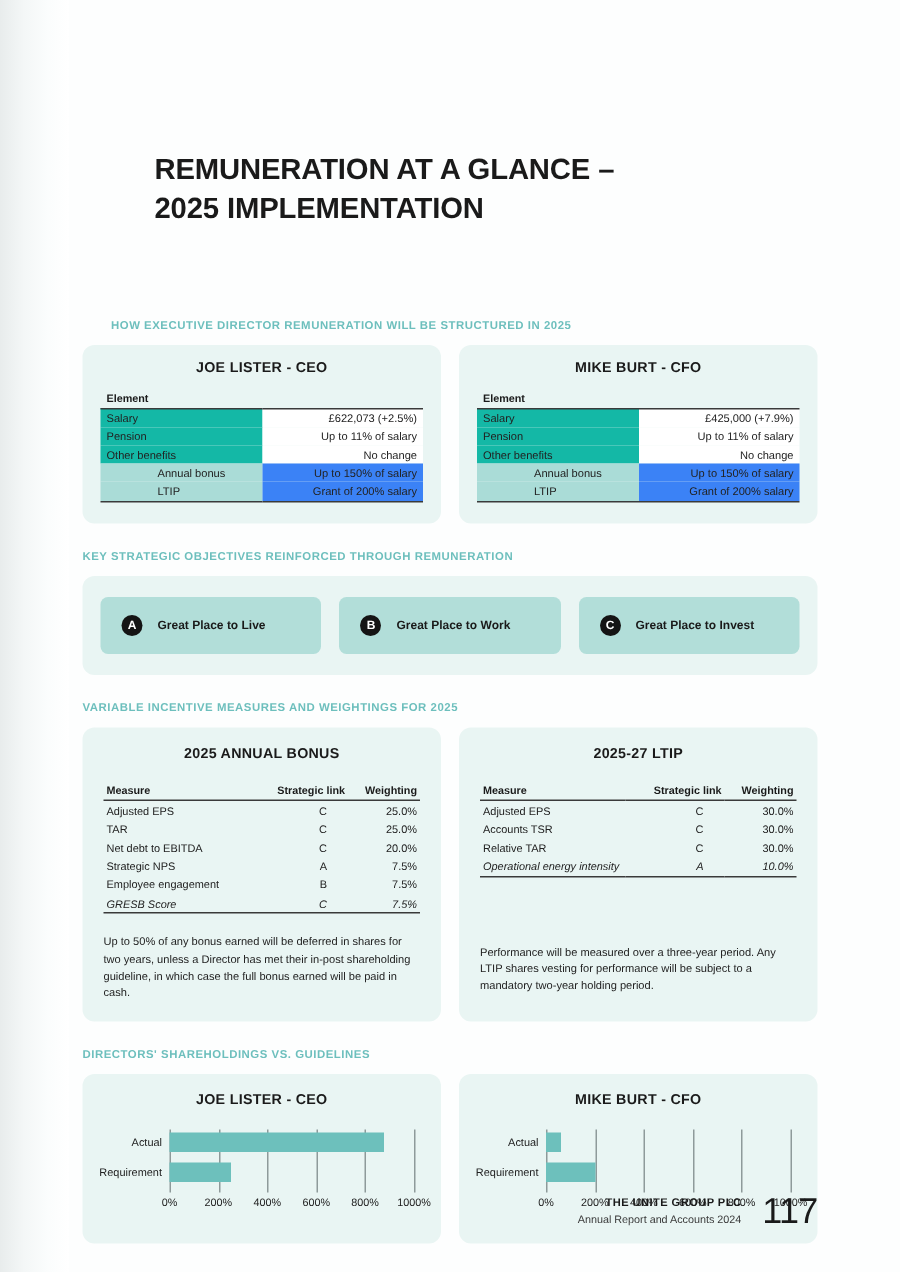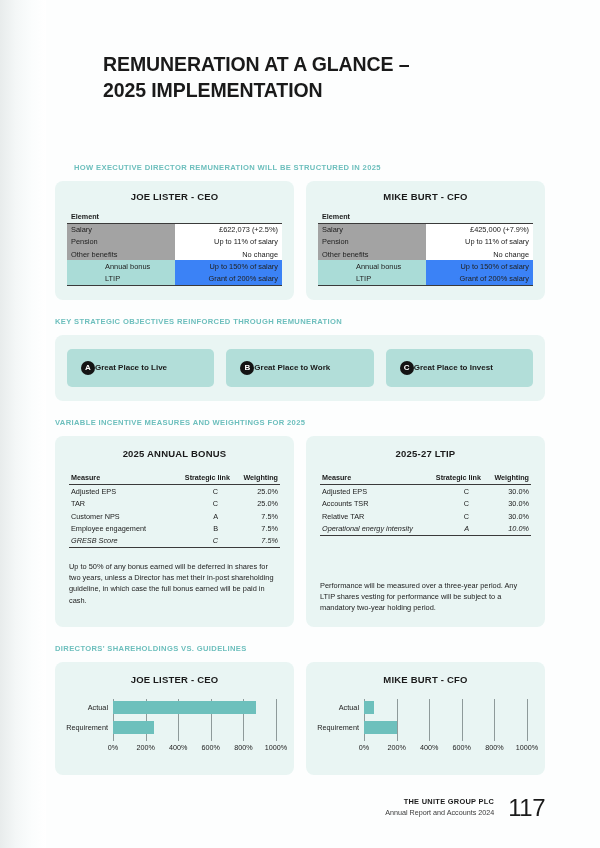--- a/index.html
+++ b/index.html
@@ -30,21 +30,21 @@
   .content {
     position: absolute;
     left: 55px;
     top: 0;
     width: 490px;
   }
 
   
   .page-title {
     margin: 0;
-    padding-top: 51px;
+    padding-top: 100px;
     font-size: 19.5px;
     line-height: 1.35;
     font-weight: bold;
     letter-spacing: -0.1px;
     color: #1a1a1a;
     margin-left: 48px;
   }
   .page-title .line2 { display: block; }
 
   
@@ -96,21 +96,21 @@
     border-bottom: 1.1px solid #3a3a3a;
     color: #1a1a1a;
     background: transparent;
   }
   table.elem-table td {
     padding: 1.6px 4px;
     color: #222;
     vertical-align: middle;
   }
   table.elem-table td.val { text-align: right; }
-  table.elem-table tr.plain td.lab { background: #a3a3a3; }
+  table.elem-table tr.plain td.lab { background: #14b8a6; }
   table.elem-table tr.plain td.val { background: #ffffff; }
   table.elem-table tr.hl td.lab { background: #aadcd7; padding-left: 38px; }
   table.elem-table tr.hl td.val { background: #3b82f6; }
   table.elem-table tr.last td { border-bottom: 1.1px solid #3a3a3a; }
 
   
   .pill-row {
     display: flex;
     gap: 12px;
   }
@@ -130,21 +130,21 @@
     background: #141414;
     color: #ffffff;
     font-size: 8px;
     font-weight: bold;
     display: flex;
     align-items: center;
     justify-content: center;
     flex: 0 0 auto;
   }
   .pill-label {
-    margin-left: 0;
+    margin-left: 10px;
     font-size: 8px;
     font-weight: bold;
     color: #1a1a1a;
   }
 
   
   table.meas-table {
     width: 100%;
     border-collapse: collapse;
     font-size: 7.3px;
@@ -384,21 +384,26 @@
               <td class="c1">Adjusted EPS</td>
               <td class="c2">C</td>
               <td class="c3">25.0%</td>
             </tr>
             <tr>
               <td class="c1">TAR</td>
               <td class="c2">C</td>
               <td class="c3">25.0%</td>
             </tr>
             <tr>
-              <td class="c1">Customer NPS</td>
+              <td class="c1">Net debt to EBITDA</td>
+              <td class="c2">C</td>
+              <td class="c3">20.0%</td>
+            </tr>
+            <tr>
+              <td class="c1">Strategic NPS</td>
               <td class="c2">A</td>
               <td class="c3">7.5%</td>
             </tr>
             <tr>
               <td class="c1">Employee engagement</td>
               <td class="c2">B</td>
               <td class="c3">7.5%</td>
             </tr>
             <tr class="last">
               <td class="c1">GRESB Score</td>

